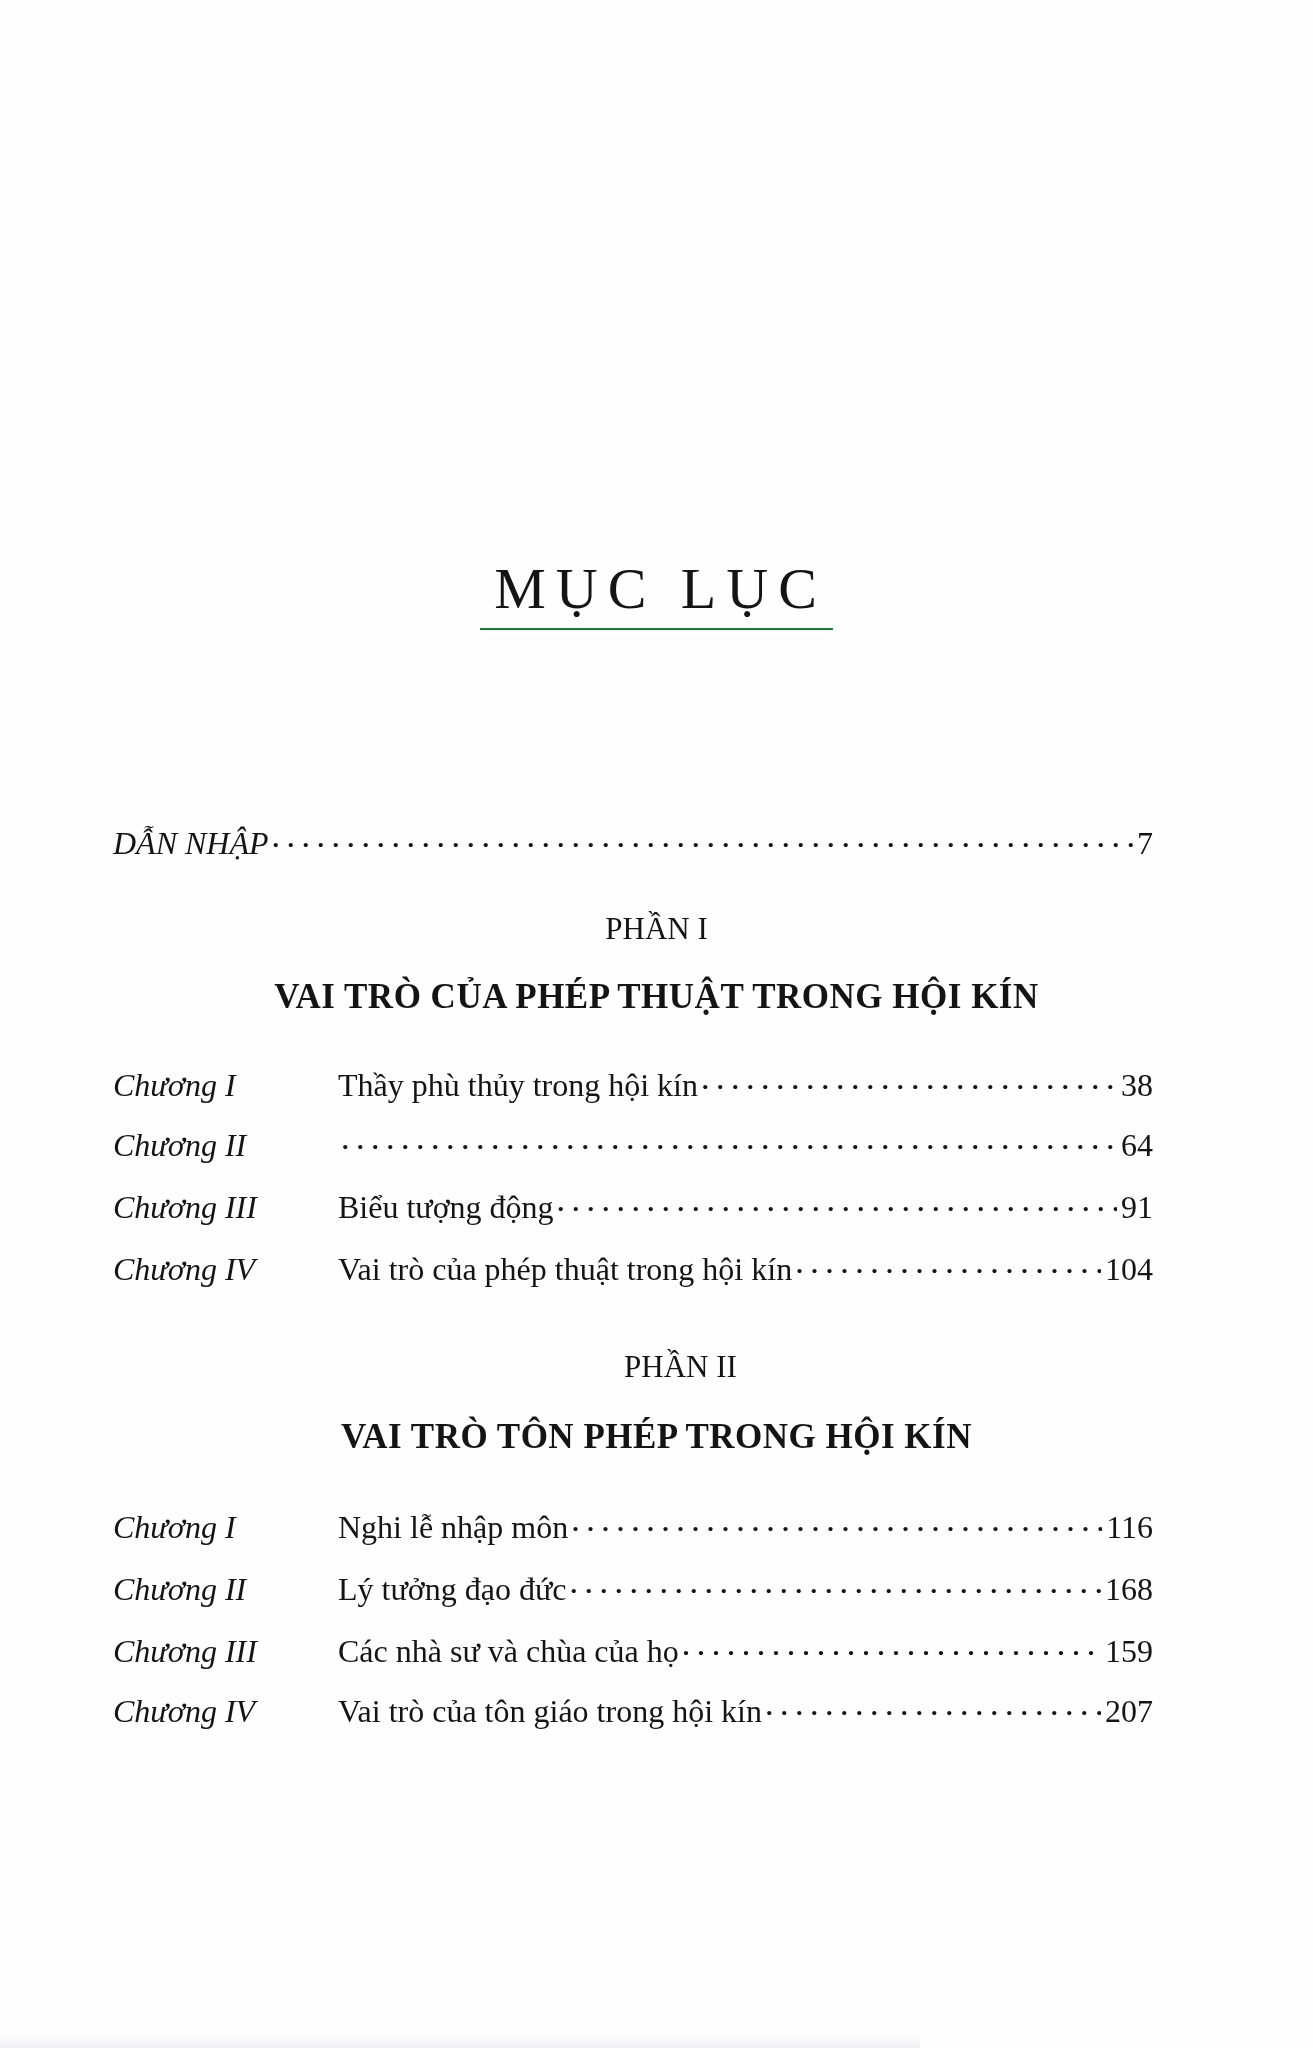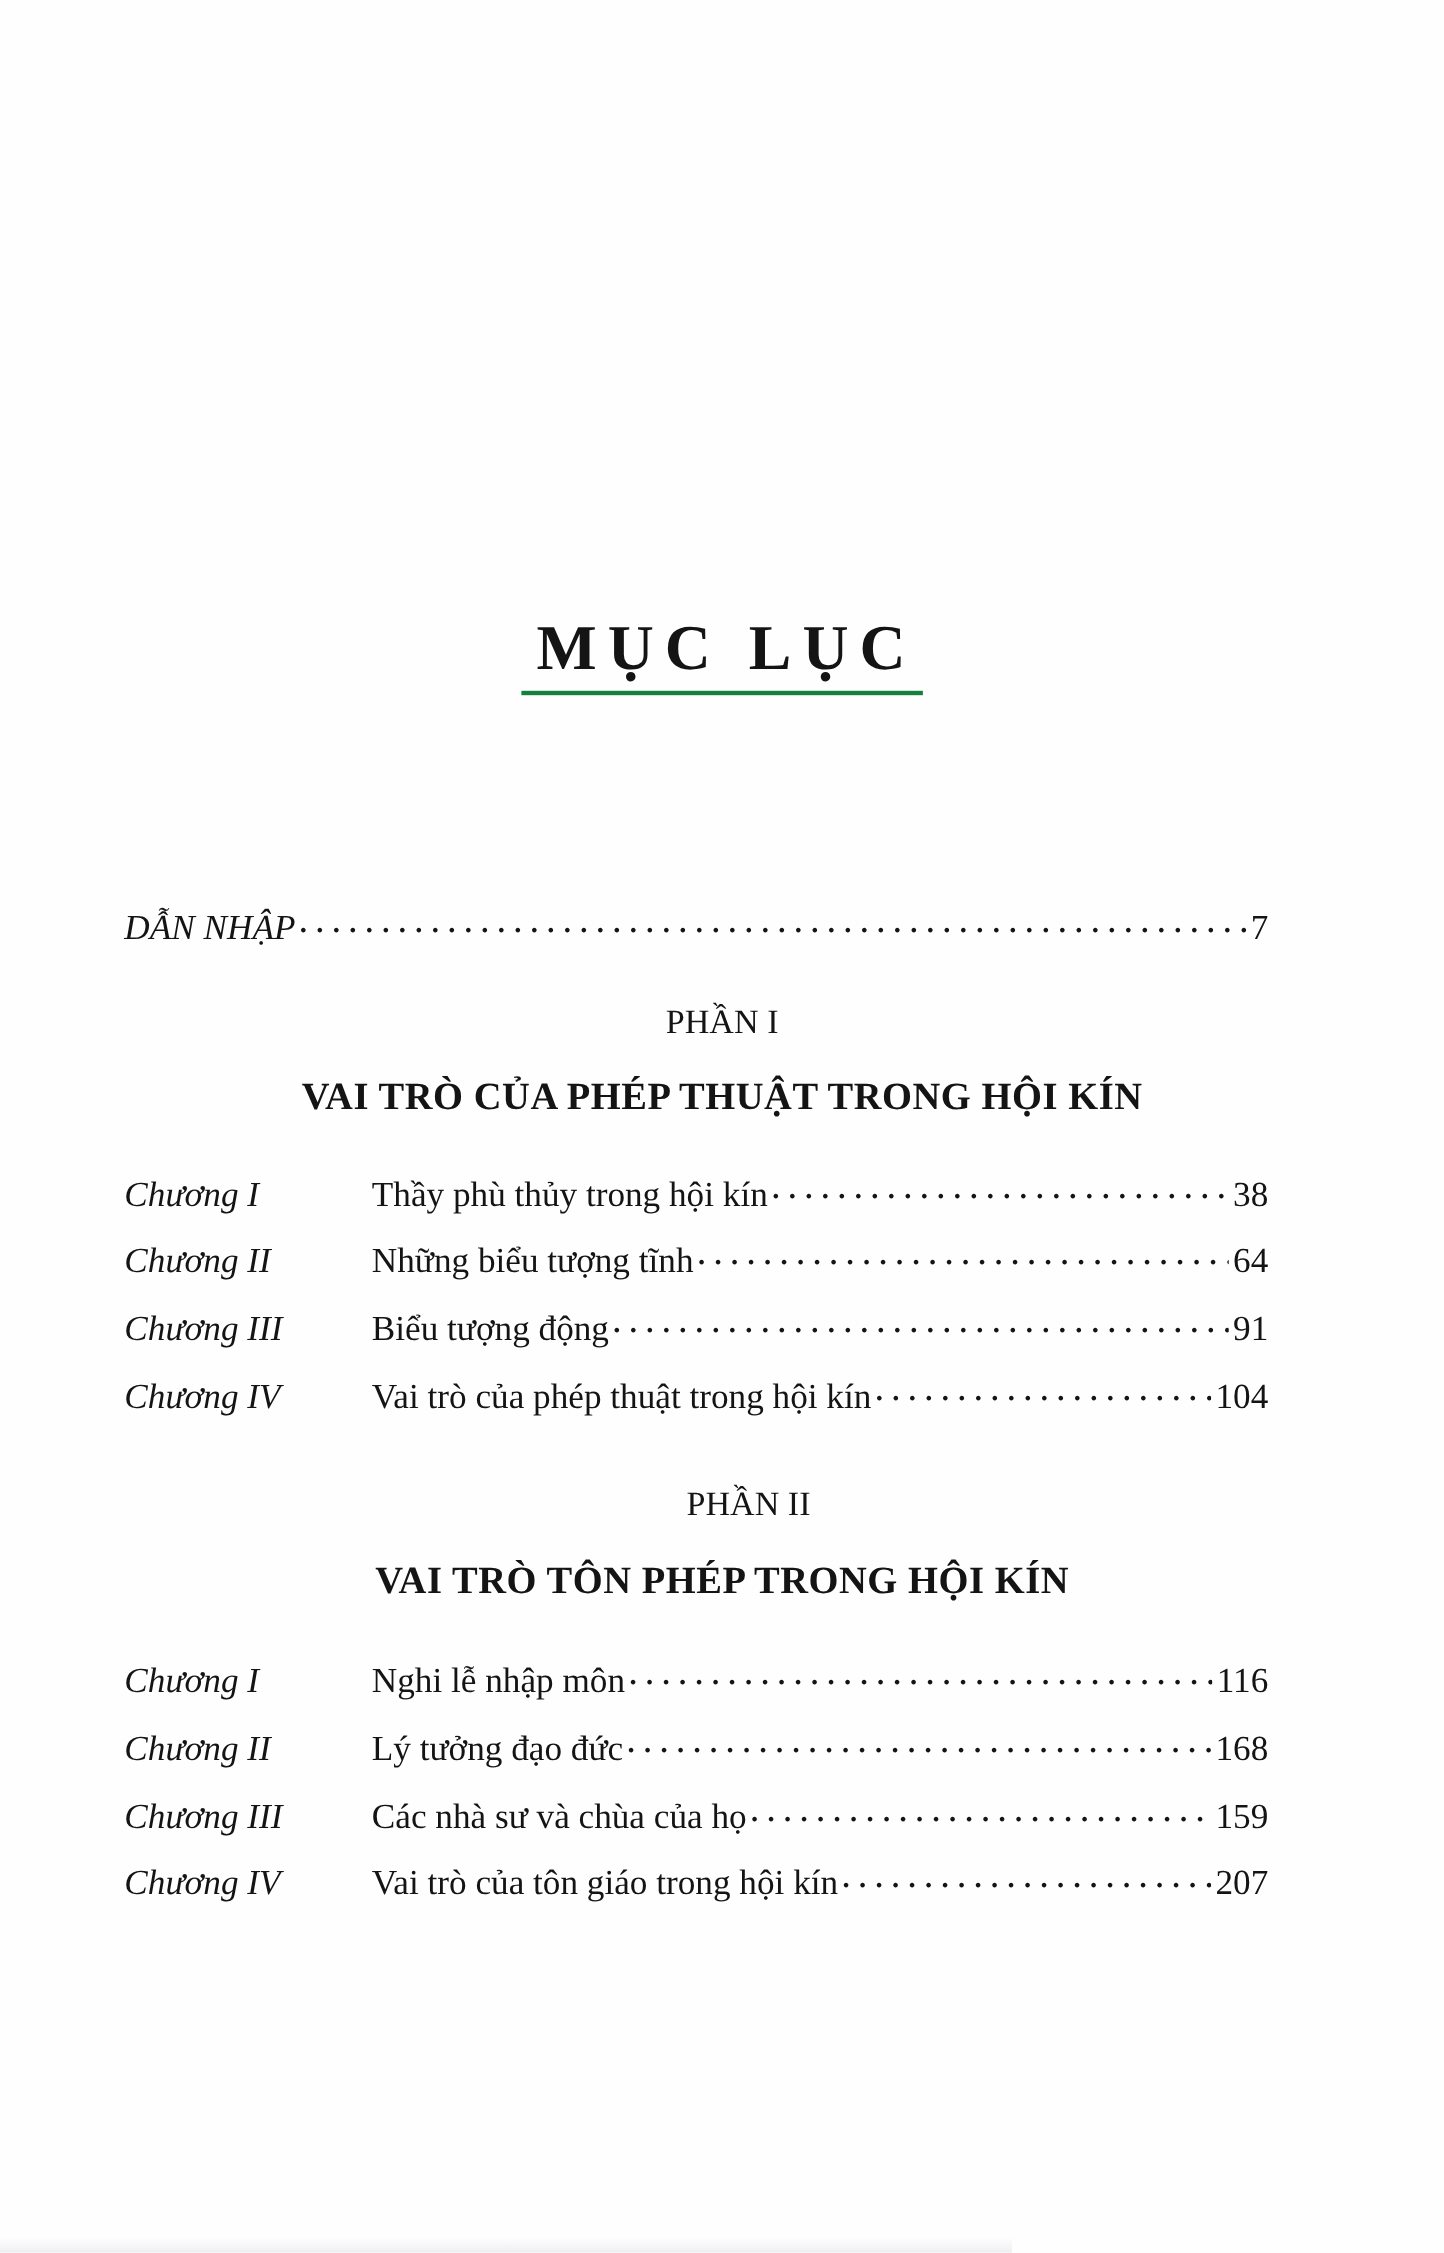--- a/index.html
+++ b/index.html
@@ -31,24 +31,24 @@
       position: absolute;
       top: 560px;
       left: 0;
       width: 1313px;
       text-align: center;
     }
     .title {
       display: inline-block;
       font-size: 58px;
       letter-spacing: 10px;
-      font-weight: bold;
+      font-weight: normal;
       line-height: 1;
       padding: 0 6px 10px 14px;
-      border-bottom: 4px solid #15803d;
+      border-bottom: 2px solid #15803d;
     }
     .toc-row {
       position: absolute;
       left: 113px;
       width: 1040px;
       display: flex;
       align-items: baseline;
       font-size: 32px;
       line-height: 1.2;
       white-space: nowrap;
@@ -124,21 +124,20 @@
   <div class="part-title" style="top:978px;">VAI TRÒ CỦA PHÉP THUẬT TRONG HỘI KÍN</div>
 
   <div class="toc-row" style="top:1064px;">
     <span class="label">Chương I</span>
     <span class="entry">Thầy phù thủy trong hội kín</span>
     <span class="leader"></span>
     <span class="page-num">38</span>
   </div>
   <div class="toc-row" style="top:1124px;">
     <span class="label">Chương II</span>
-    <span class="entry">Những biểu tượng tĩnh</span>
     <span class="leader"></span>
     <span class="page-num">64</span>
   </div>
   <div class="toc-row" style="top:1186px;">
     <span class="label">Chương III</span>
     <span class="entry">Biểu tượng động</span>
     <span class="leader"></span>
     <span class="page-num">91</span>
   </div>
   <div class="toc-row" style="top:1248px;">

